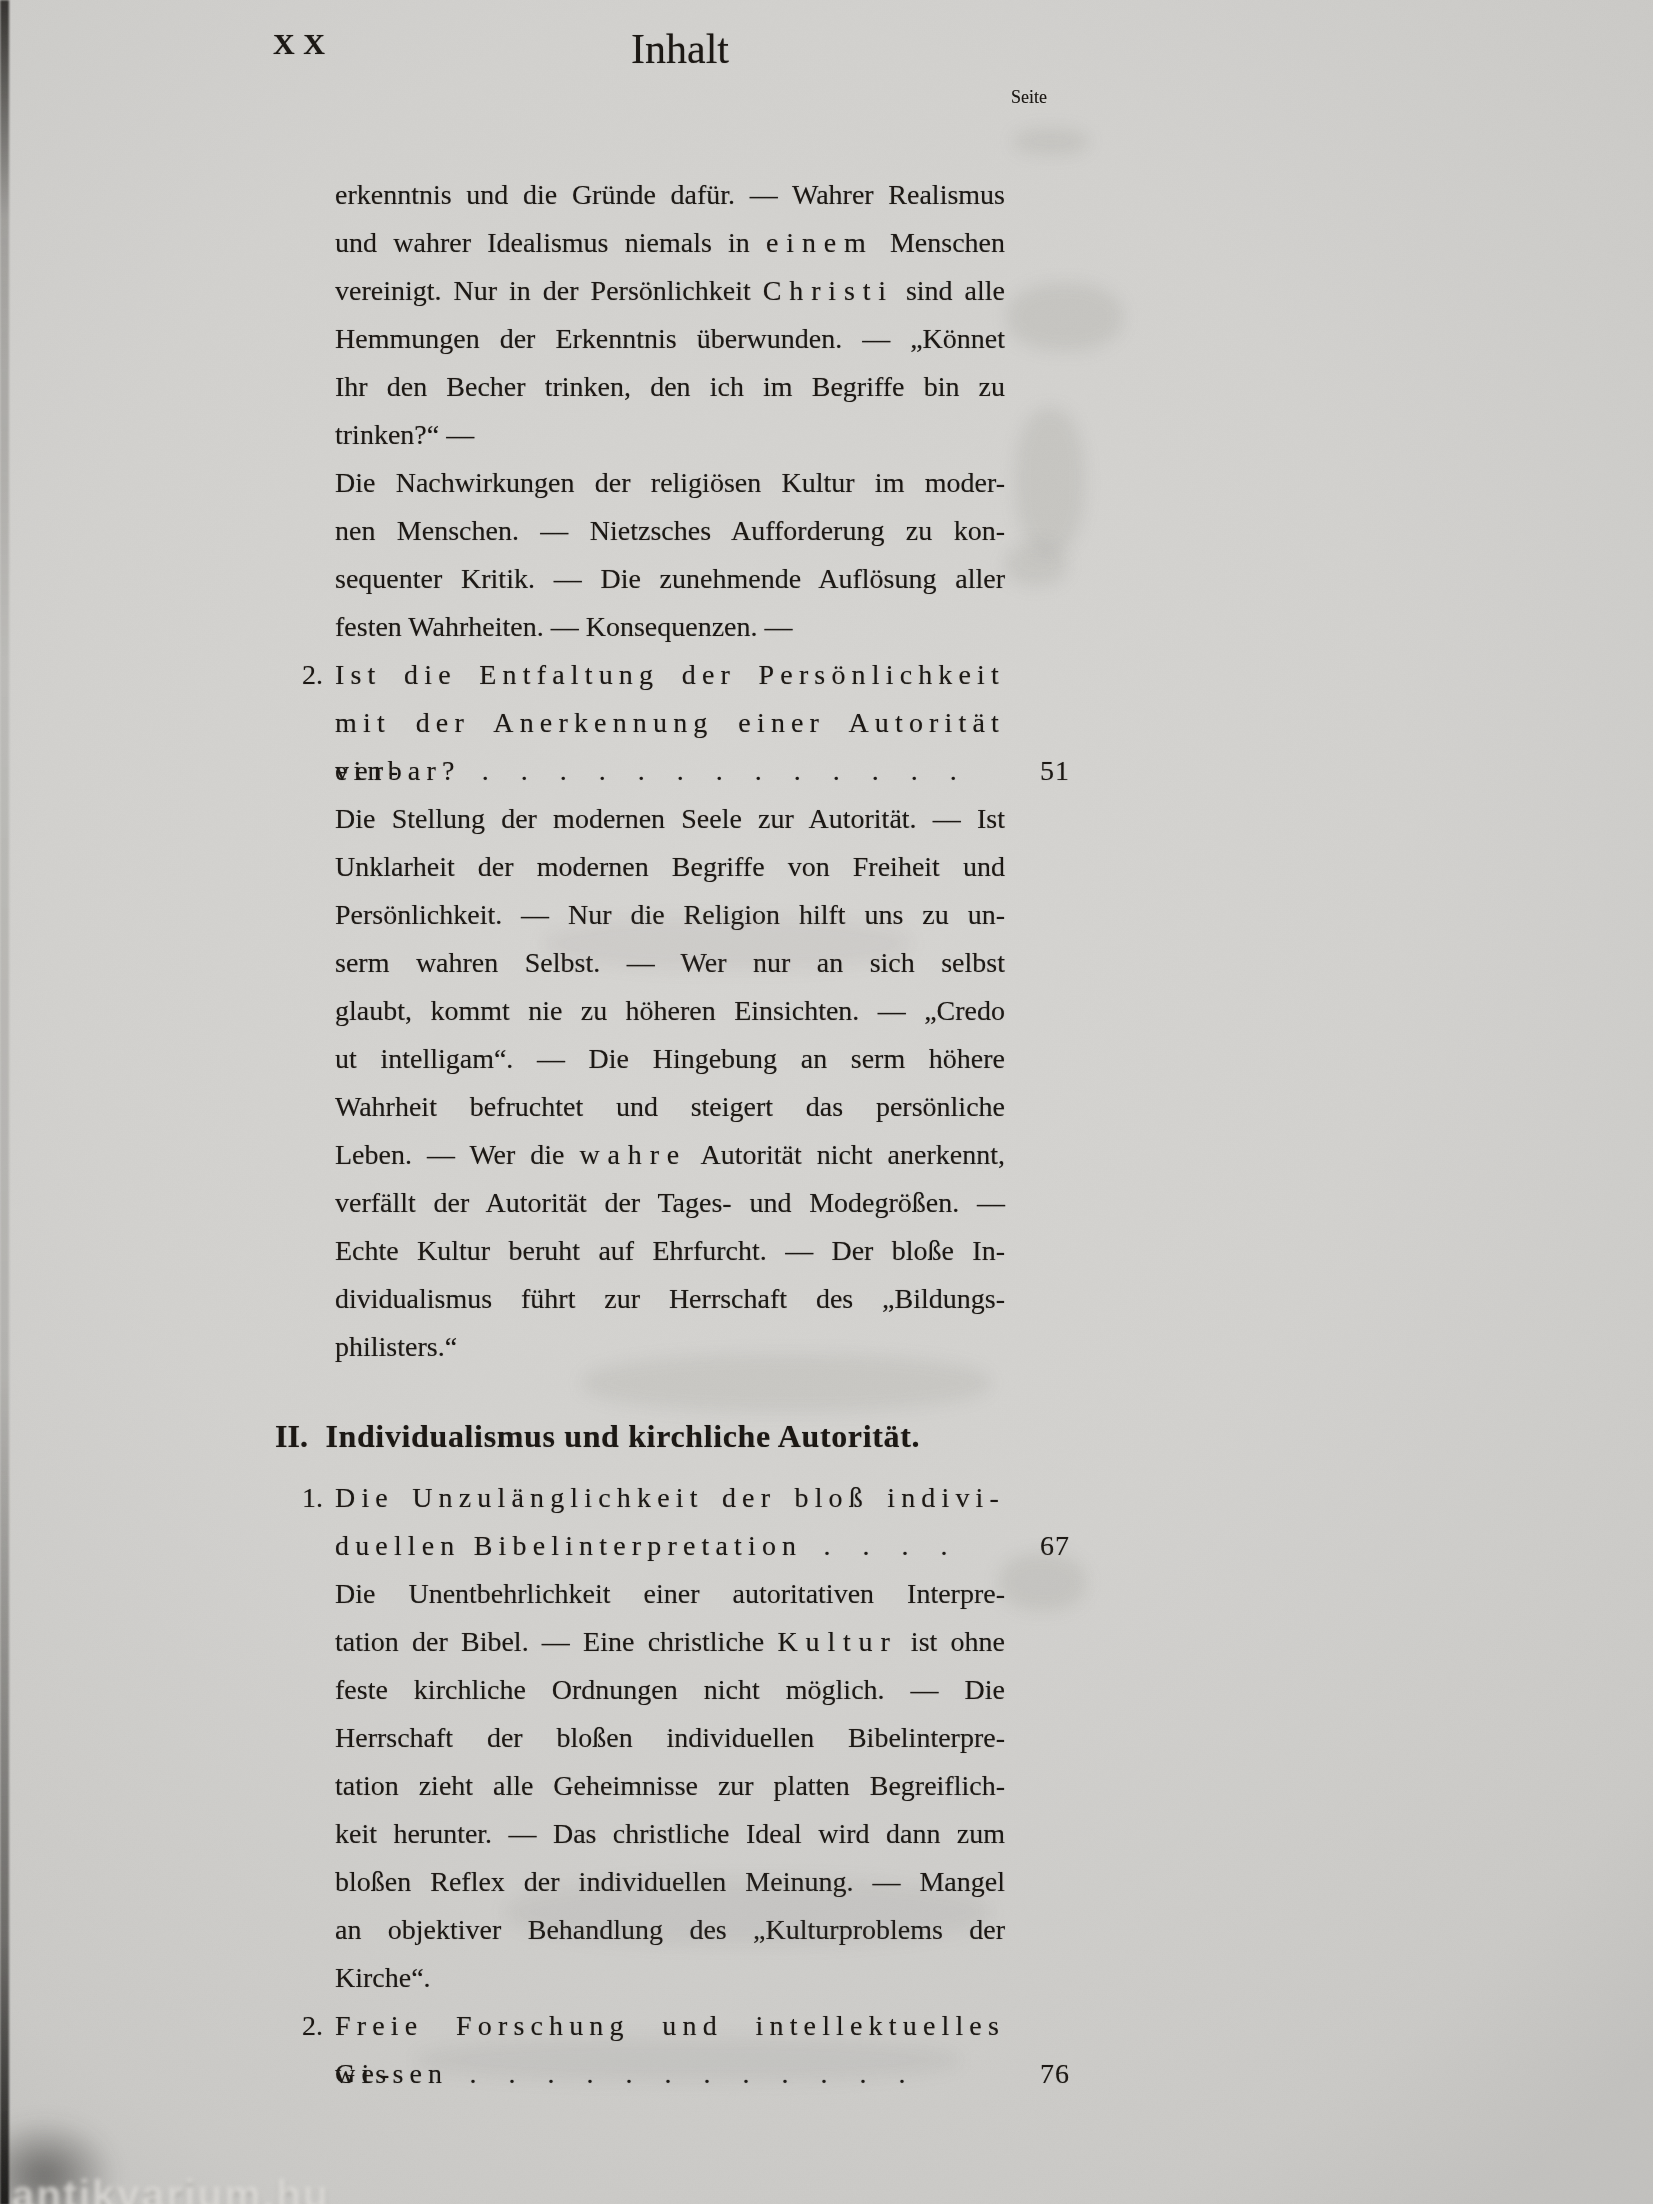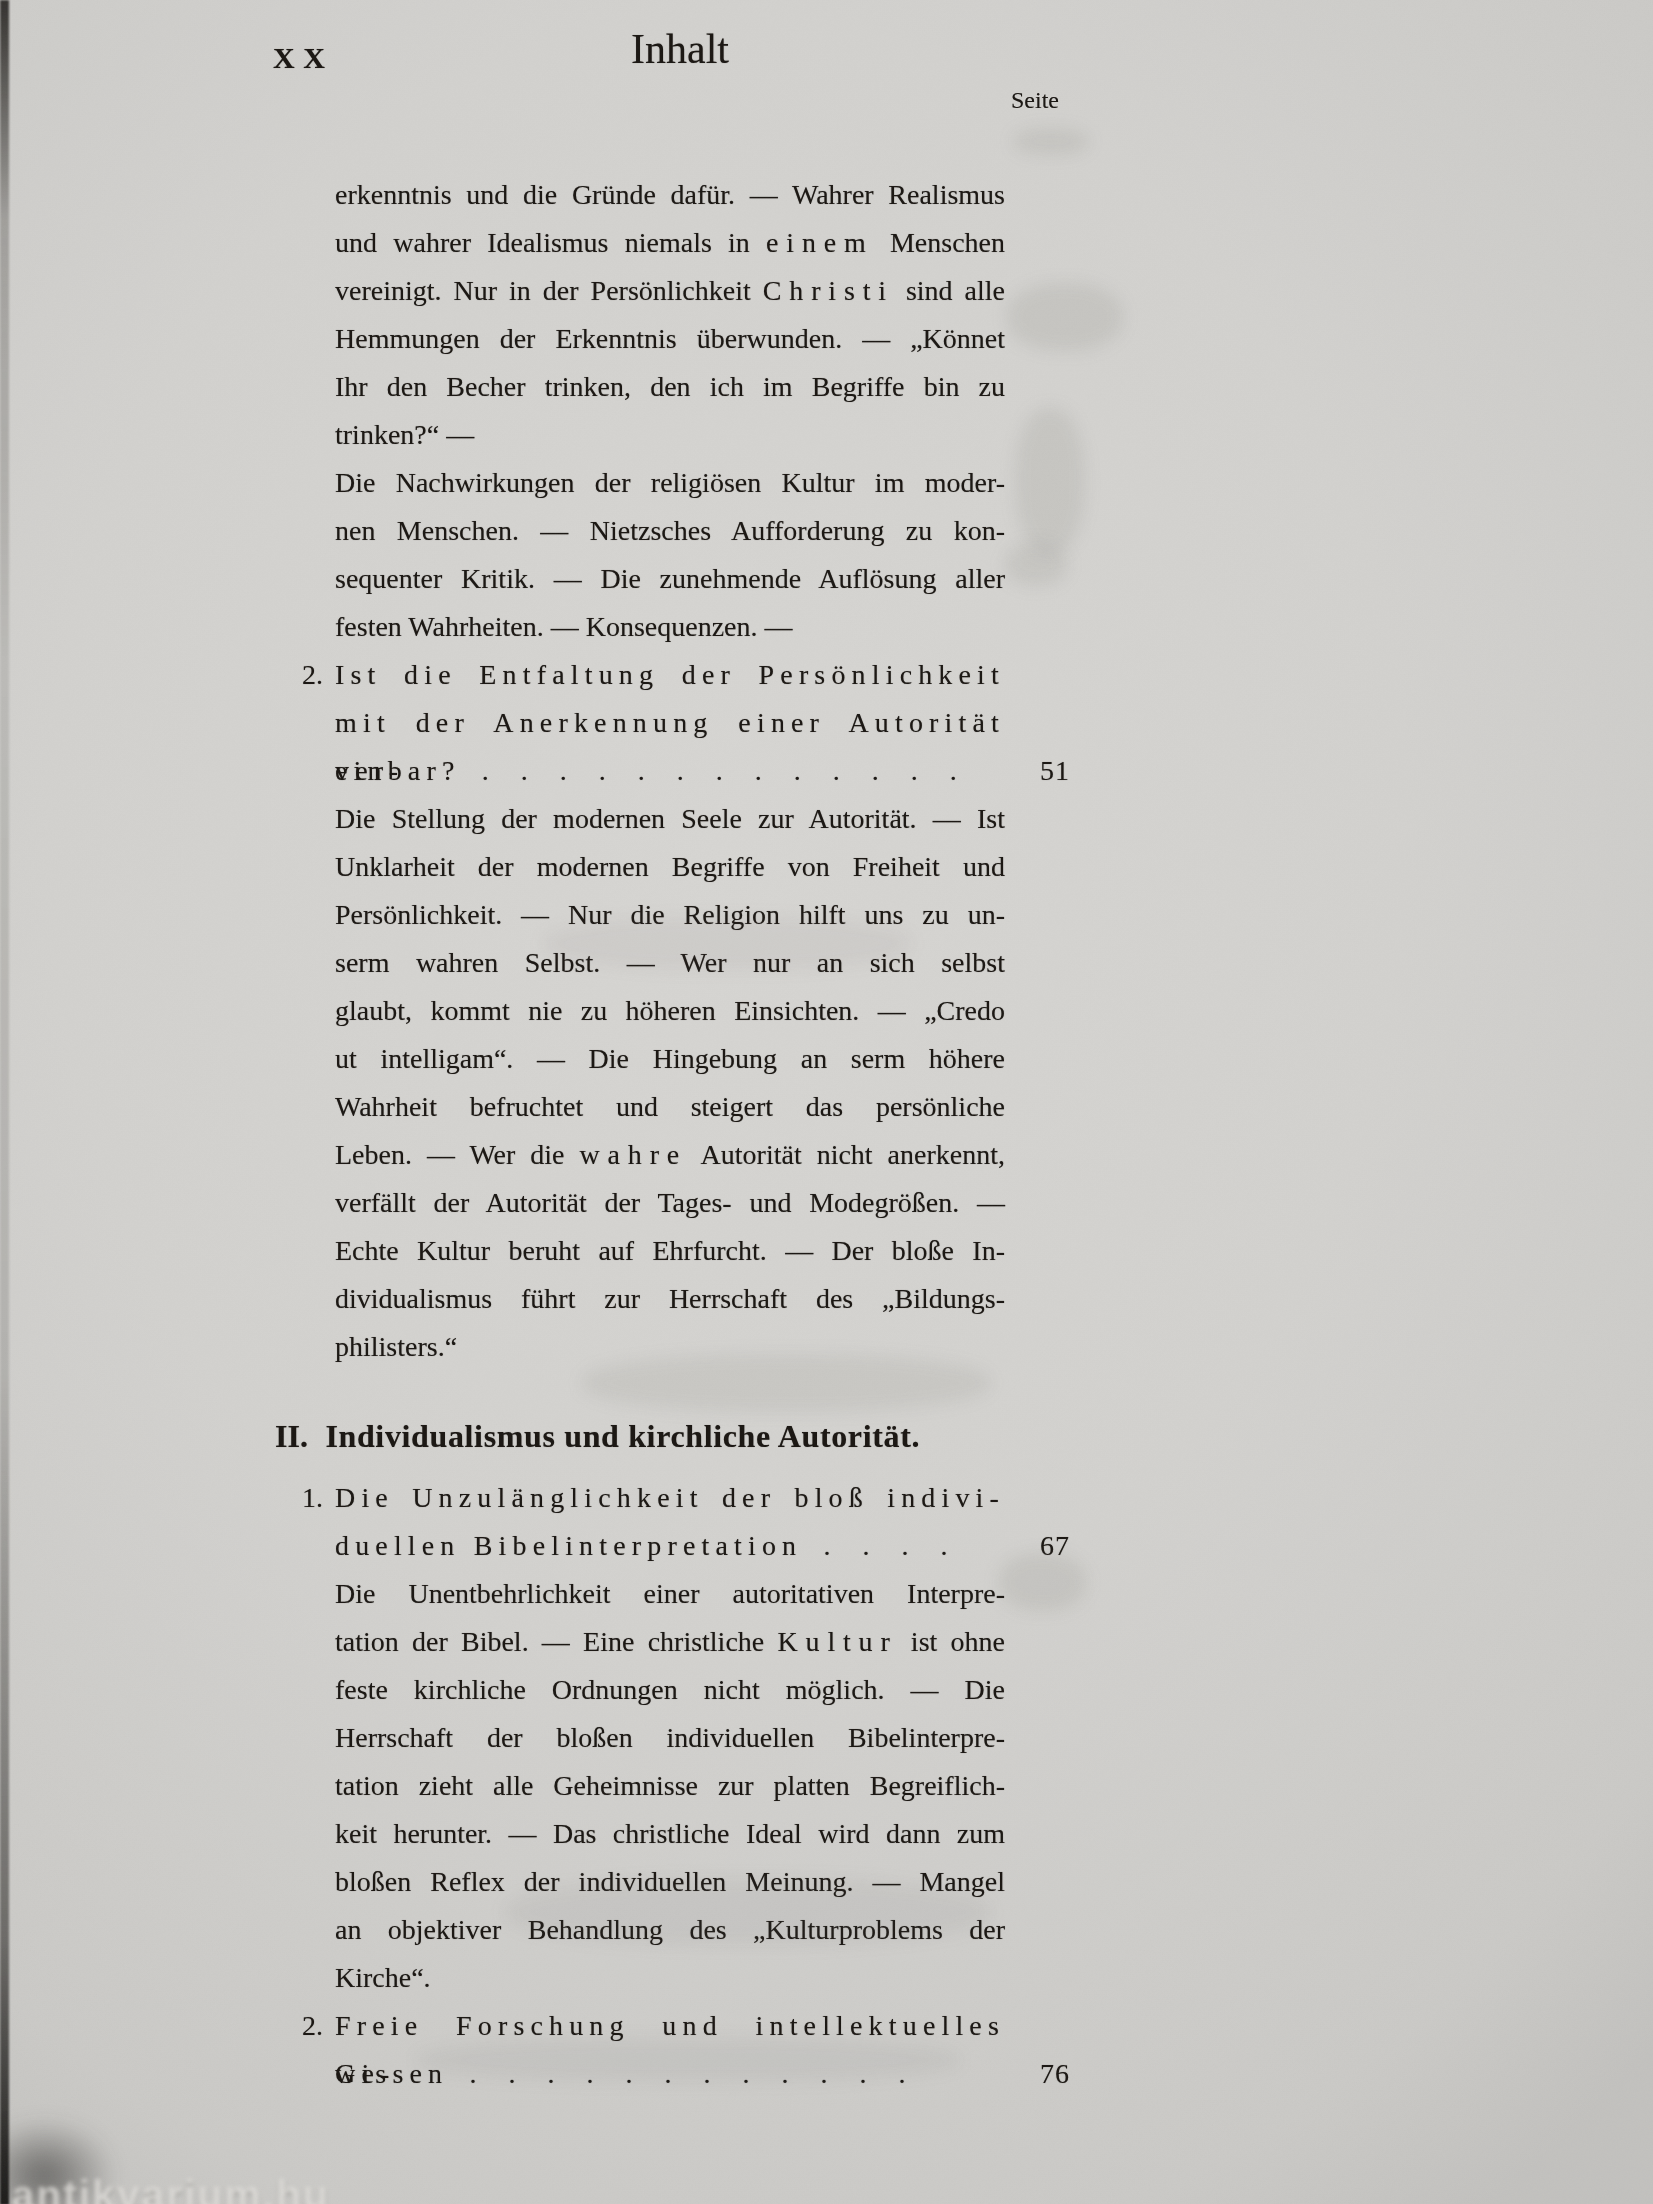--- a/index.html
+++ b/index.html
@@ -20,32 +20,32 @@
       rgba(90,88,84,.18) 30%, rgba(80,78,74,.22) 62%,
       rgba(45,43,40,.6) 88%, rgba(20,19,17,.95) 100%);
     filter:blur(1.2px);
   }
   .corner-shade{
     position:absolute;left:-29px;bottom:-29px;width:146px;height:116px;
     background:radial-gradient(closest-side, rgba(30,29,27,.55), rgba(30,29,27,0));
     filter:blur(9.7px);
   }
   .header-folio{
-    position:absolute;left:273px;top:41px;
+    position:absolute;left:273px;top:27px;
     font-size:30px;letter-spacing:8.7px;font-weight:bold;
     text-shadow:0 0 1px rgba(26,22,18,.45);
   }
   .header-title{
     position:absolute;left:631px;top:25px;
     font-size:42px;
     text-shadow:0 0 1px rgba(26,22,18,.45);
   }
   .header-seite{
     position:absolute;left:1011px;top:87px;
-    font-size:24px;
+    font-size:18px;
     text-shadow:0 0 0.5px rgba(26,22,18,.4);
   }
   .toc{
     position:absolute;left:335px;top:171px;width:735px;
     font-size:28px;
   }
   .line{
     position:relative;
     width:670px;height:48px;line-height:48px;
     white-space:nowrap;

